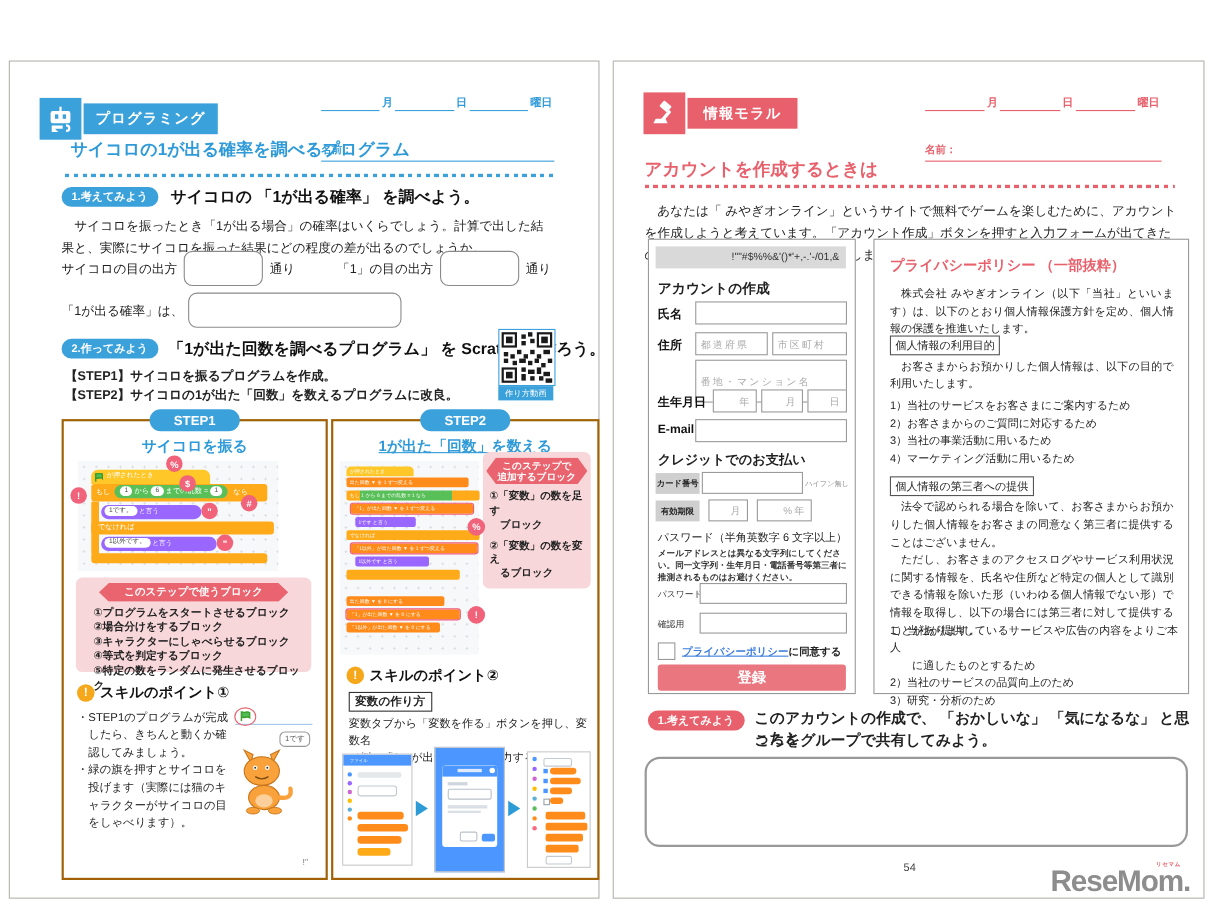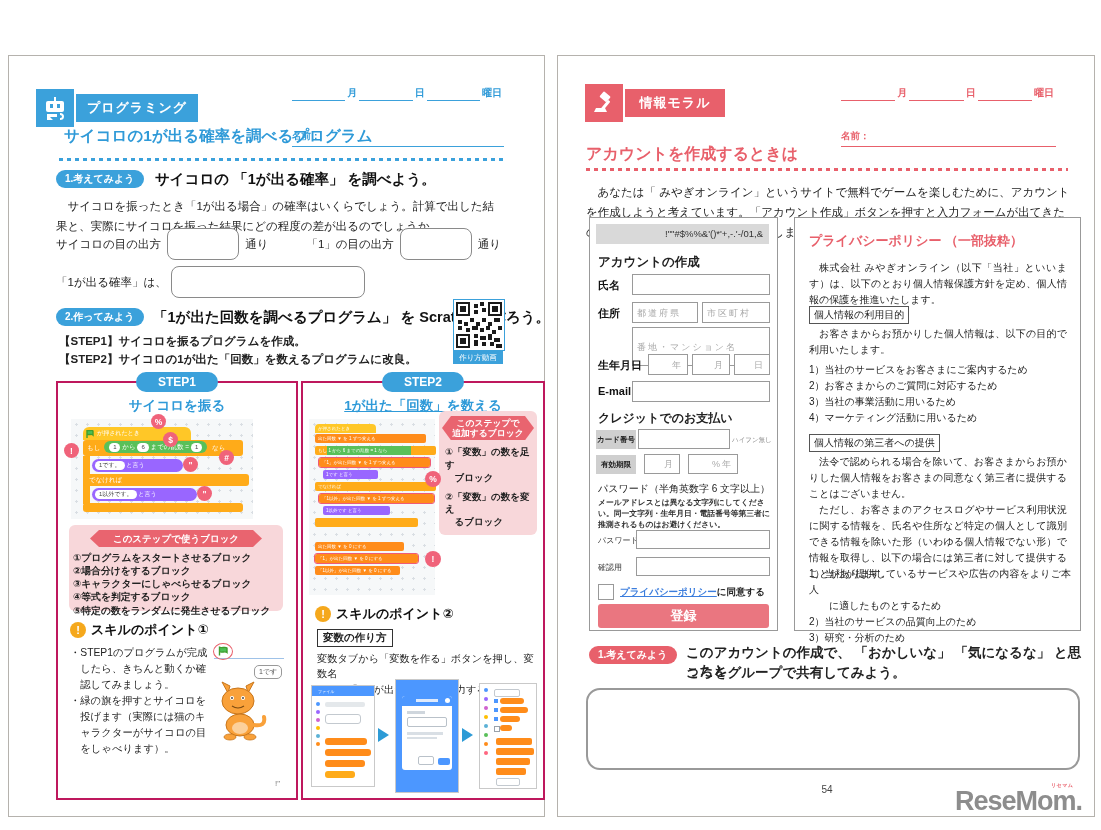--- a/index.html
+++ b/index.html
@@ -20,30 +20,30 @@
   .nameline{font-size:9.5px;font-weight:bold;}
   .nameul{border-bottom:1.5px solid;height:14px;}
   .dash-b{height:3px;background:repeating-linear-gradient(90deg,#3BA1DB 0 4px,transparent 4px 8px);}
   .dash-p{height:3px;background:repeating-linear-gradient(90deg,#E8606B 0 4px,transparent 4px 8px);}
   .badge{display:inline-flex;align-items:center;justify-content:center;color:#fff;font-weight:bold;font-size:10px;border-radius:10px;padding:2px 9px;white-space:nowrap;}
   .h-sec{font-size:14.5px;font-weight:bold;color:#111;white-space:nowrap;}
   .body-t{font-size:11.5px;line-height:1.75;color:#222;}
   .ans-box{border:1.5px solid #8a8a8a;border-radius:8px;background:#fff;}
 
   
-  .panel{position:absolute;border:2px solid #be185d;background:#fff;}
+  .panel{position:absolute;border:2px solid #a16207;background:#fff;}
   .pill{position:absolute;left:50%;transform:translate(-50%,-55%);background:#3BA1DB;color:#fff;font-weight:bold;font-size:12px;border-radius:11px;padding:3px 22px;white-space:nowrap;}
   .p-head{position:absolute;width:100%;text-align:center;font-size:13.5px;font-weight:bold;color:#2F9AD8;}
   .scanvas{position:absolute;background-color:#f6f8f9;background-image:radial-gradient(circle,#d9dee3 1px,transparent 1.2px);background-size:11px 11px;}
   .blk{position:absolute;border-radius:3px;color:#fff;white-space:nowrap;overflow:hidden;}
   .marker{position:absolute;width:15px;height:15px;border-radius:50%;background:#F0637A;color:#fff;font-weight:bold;font-size:8.5px;display:flex;align-items:center;justify-content:center;z-index:5;}
   .oval{display:inline-block;background:#fff;color:#444;border-radius:7px;padding:0 4px;font-size:6px;line-height:9px;vertical-align:middle;}
   .callout{position:absolute;background:#F8D7DA;border-radius:6px;}
   .ribbon{margin:5px auto 0 auto;background:#E9646F;color:#fff;font-weight:bold;text-align:center;clip-path:polygon(9px 0,calc(100% - 9px) 0,100% 50%,calc(100% - 9px) 100%,9px 100%,0 50%);}
-  .co-items{padding:4px 10px 6px 4px;font-size:9.8px;line-height:1.34;color:#222;font-weight:bold;}
+  .co-items{padding:4px 10px 6px 16px;font-size:9.8px;line-height:1.34;color:#222;font-weight:bold;}
   .pt-ic{display:inline-flex;width:16px;height:16px;border-radius:50%;background:#F5A81C;color:#fff;font-weight:bold;font-size:11px;align-items:center;justify-content:center;margin-right:5px;}
   .pt-title{font-size:13px;font-weight:bold;color:#111;display:flex;align-items:center;}
   .mini-r{position:absolute;height:9px;border-radius:2px;font-size:4.5px;line-height:9px;color:#fff;padding-left:3px;white-space:nowrap;overflow:hidden;}
   .hl{outline:1.2px solid #EF5B77;}
   .shot{position:absolute;border:1px solid #c9c9c9;background:#fff;overflow:hidden;}
   .tri{position:absolute;width:0;height:0;border-top:7px solid transparent;border-bottom:7px solid transparent;border-left:11px solid #2D9BD6;}
 
   
   .fbox{position:absolute;border:1.5px solid #999;background:#fff;}
   .flab{position:absolute;font-weight:bold;font-size:11px;color:#111;}

